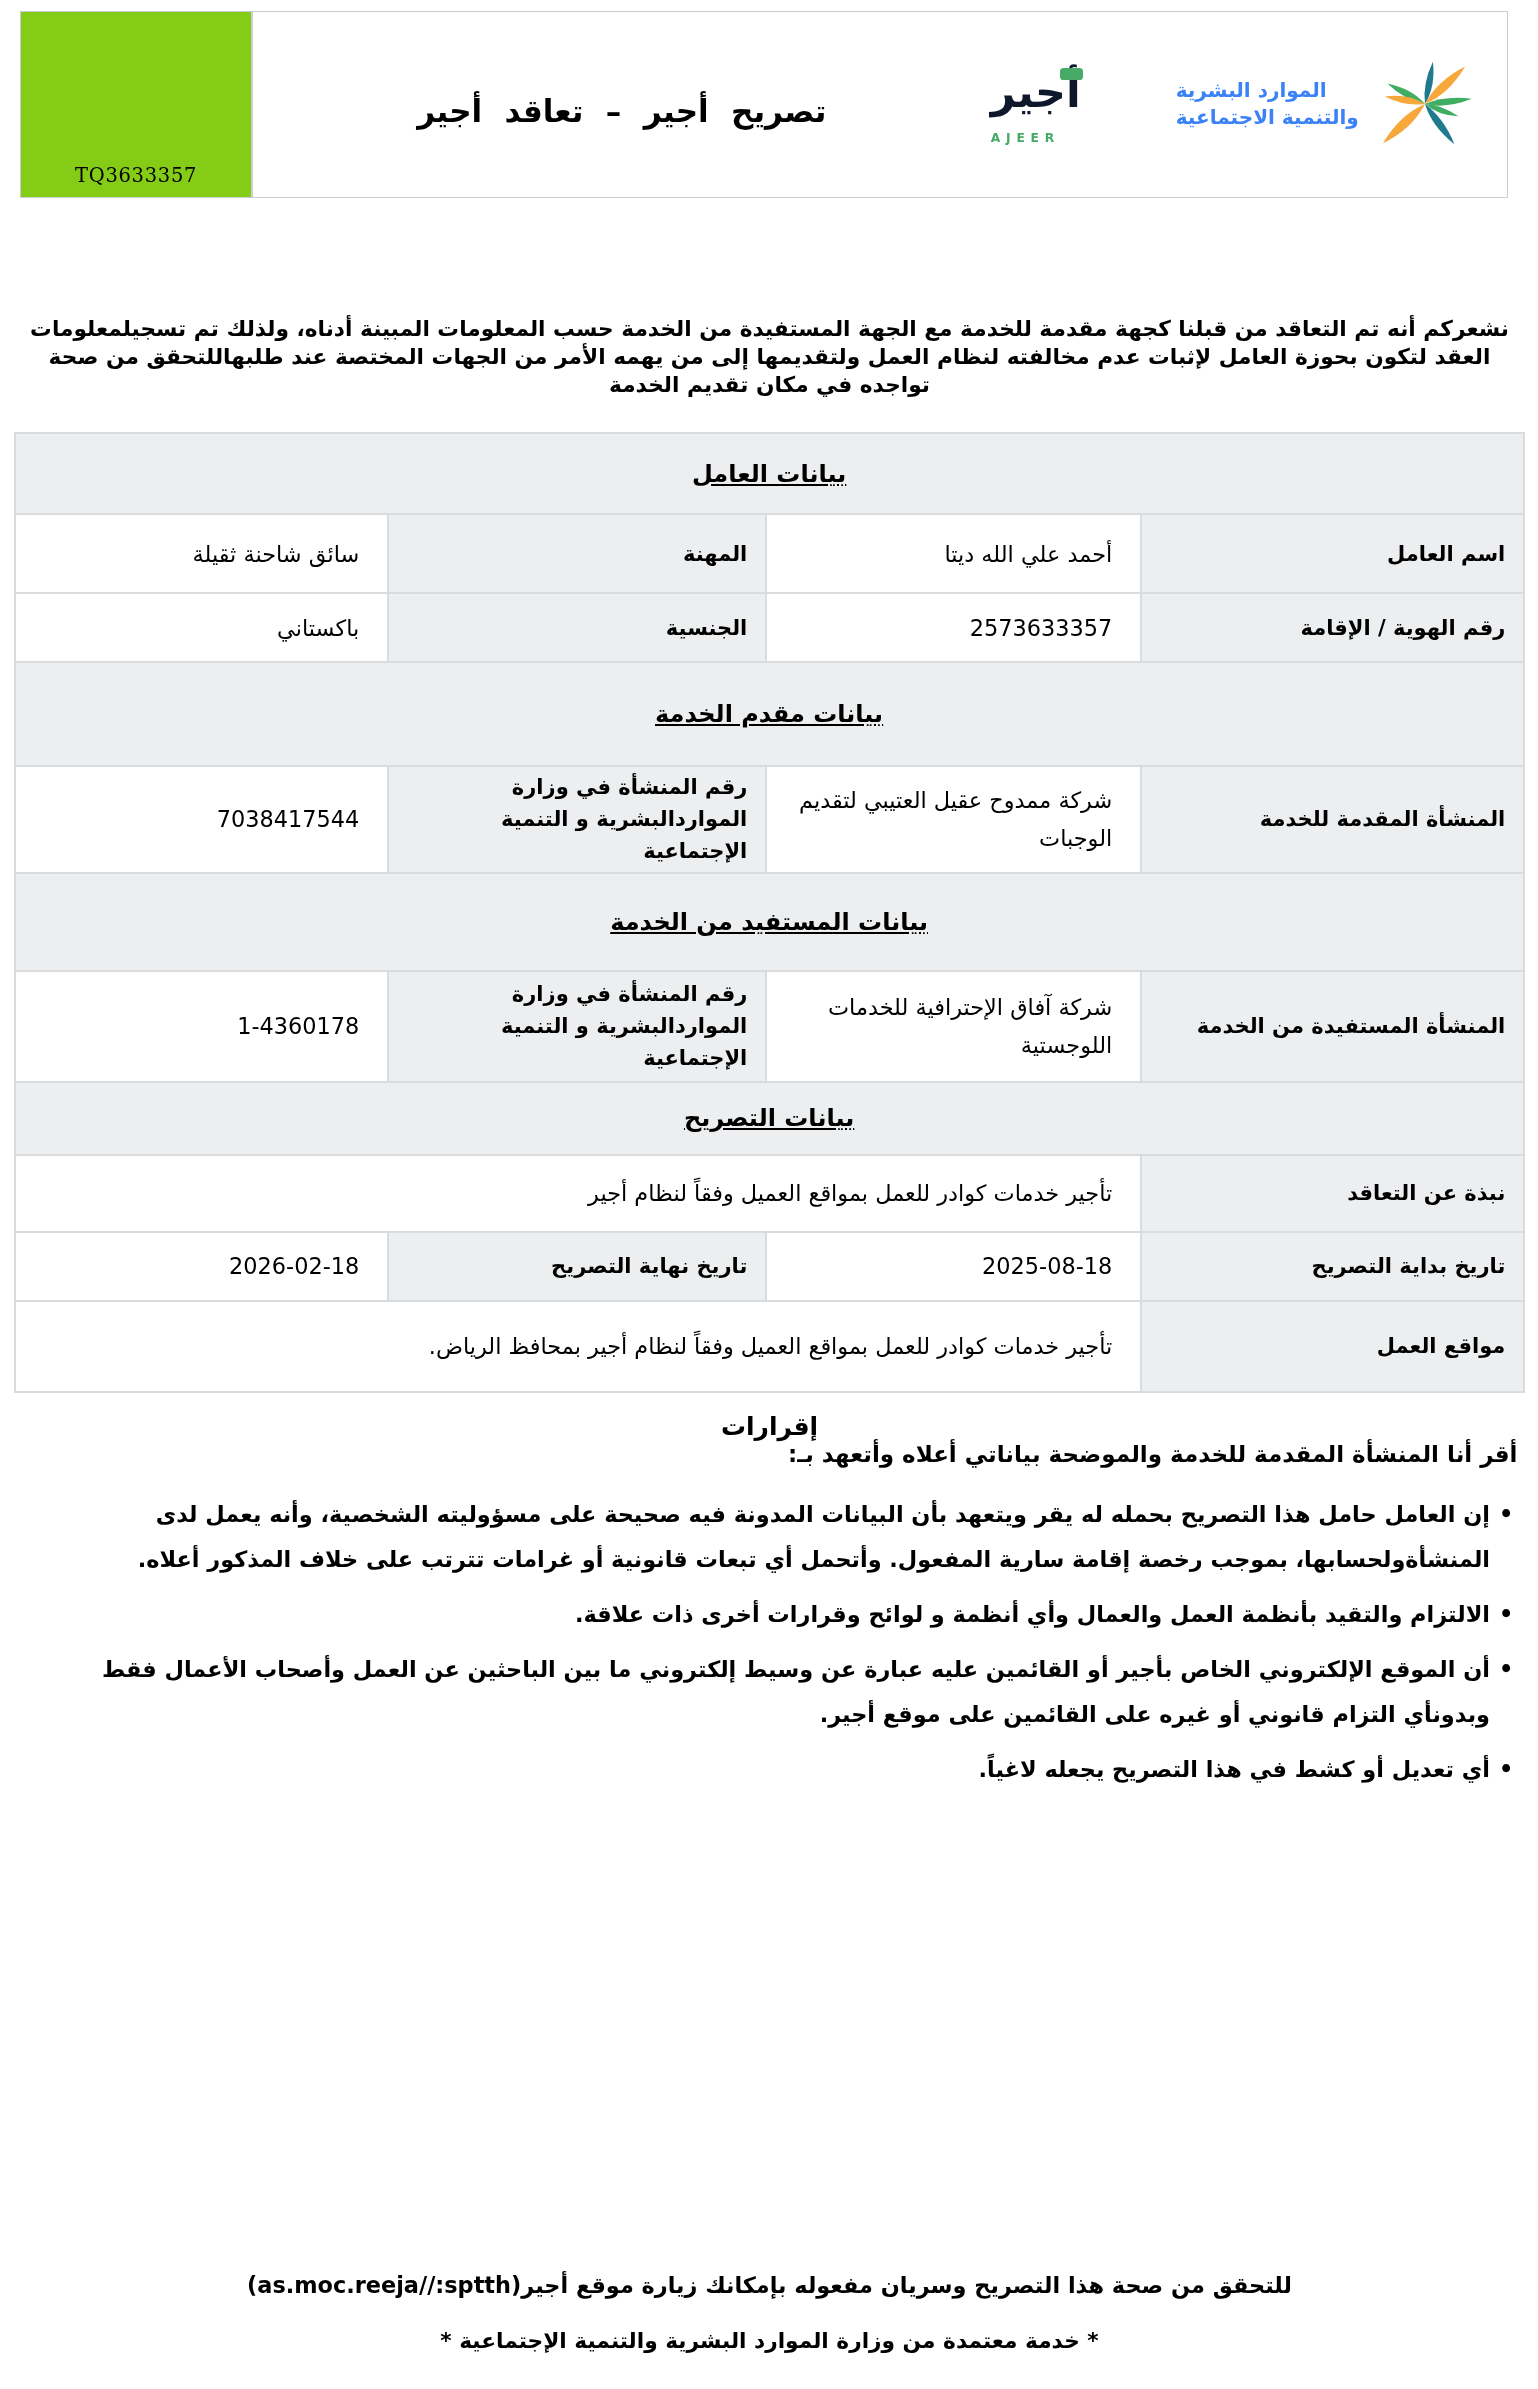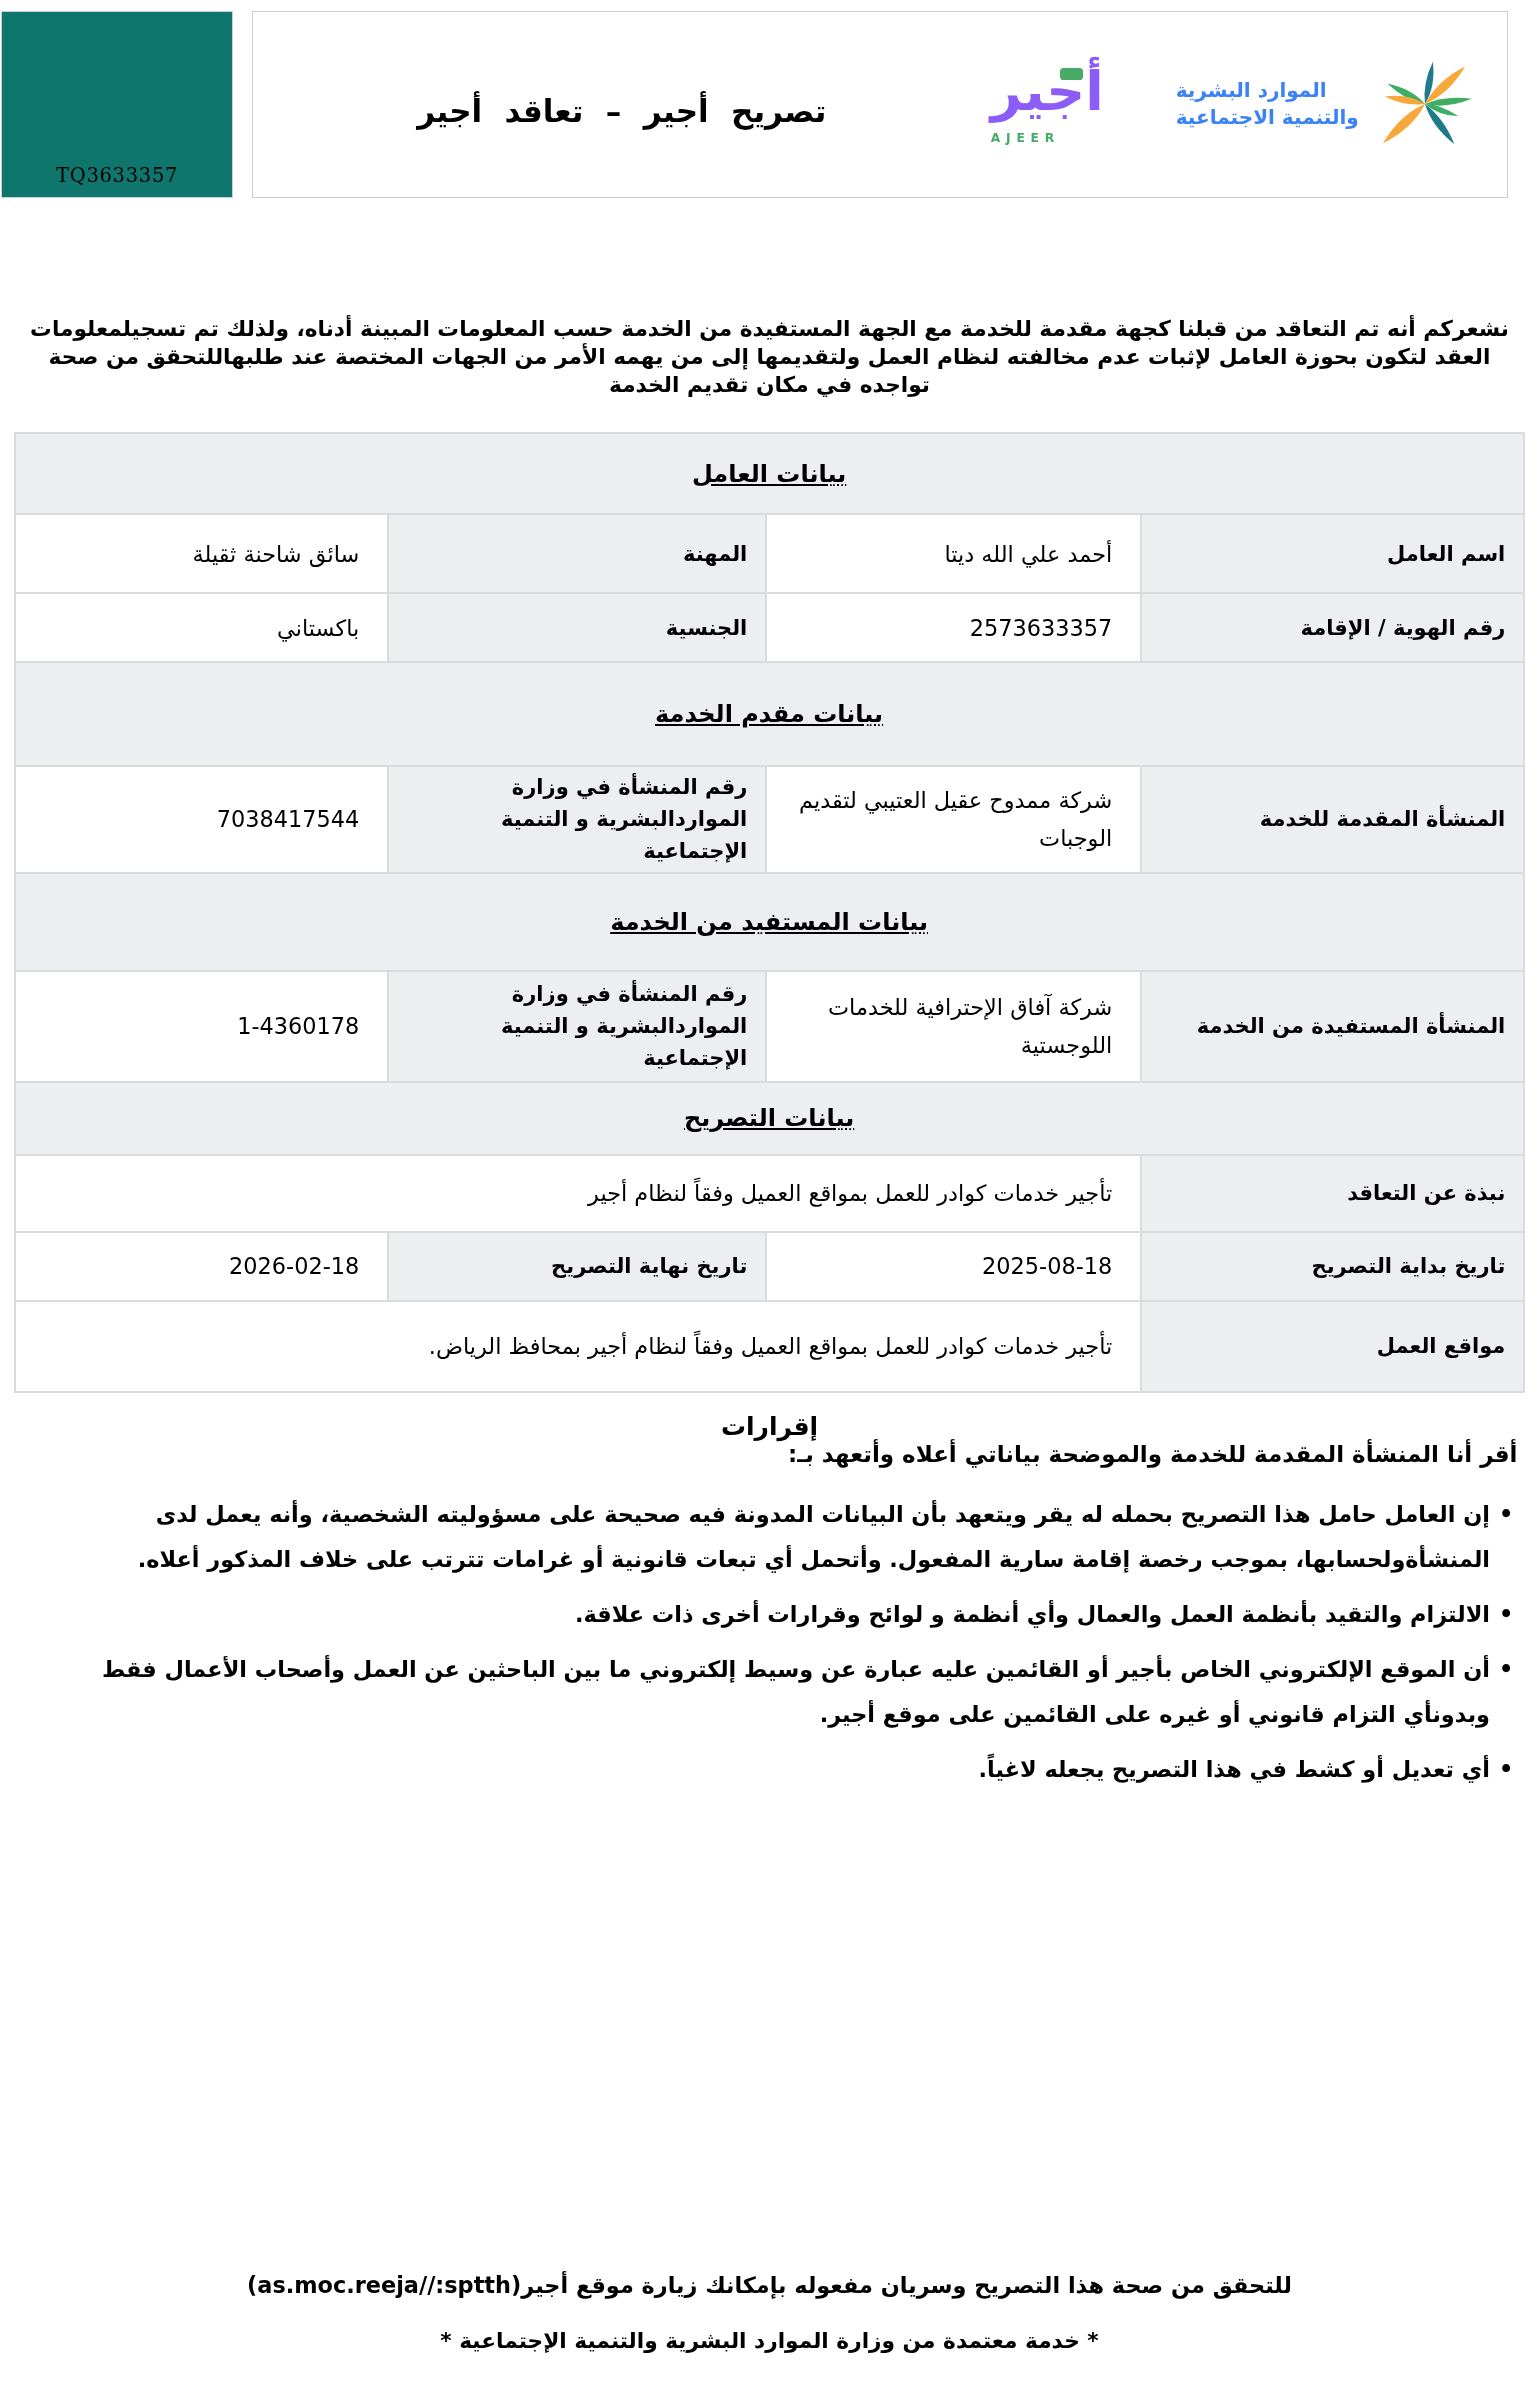--- a/index.html
+++ b/index.html
@@ -2,41 +2,41 @@
 <html lang="ar" dir="rtl" style="font-size:11.6px"><head>
 <meta charset="utf-8">
 <style>
   html,body{margin:0;padding:0;}
   body{
     width:1539px;height:2389px;position:relative;background:#ffffff;
     font-family:"DejaVu Sans", sans-serif;color:#000;direction:rtl;overflow:hidden;
   }
   
   .hdr-box-small{
-    position:absolute;left:1px;top:10.8px;width:230px;height:185px;
-    border:1.4px solid #c9ced4;background:#0f766e;
+    position:absolute;left:20px;top:10.8px;width:230px;height:185px;
+    border:1.4px solid #c9ced4;background:#84cc16;
   }
   .tq-number{
     position:absolute;left:54px;bottom:10px;direction:ltr;
     font-family:"DejaVu Serif", serif;font-size:19.5px;letter-spacing:0.7px;
   }
   .hdr-box-big{
     position:absolute;left:252px;top:10.8px;width:1254px;height:185px;
     border:1.4px solid #c9ced4;background:#fff;
     display:flex;align-items:center;direction:rtl;
   }
   .ministry-group{display:flex;align-items:center;margin-right:20px;}
   .ministry-mark{width:124px;height:110px;flex:0 0 auto;}
   .ministry-name{
     text-align:left;color:#3b82f6;font-weight:bold;font-size:20px;line-height:27px;
     margin-right:4.3px;white-space:nowrap;
   }
   .ajeer-group{position:relative;margin-right:59px;width:126px;}
   .ajeer-wordmark{
-    font-size:54px;font-weight:bold;color:#8b5cf6;line-height:58px;text-align:left;direction:ltr;
+    font-size:43px;font-weight:bold;color:#0f172a;line-height:58px;text-align:left;direction:ltr;
   }
   .ajeer-greenbar{
     position:absolute;left:69px;top:4.3px;width:23px;height:12.3px;border-radius:3.6px;background:#47aa67;
   }
   .ajeer-caption{
     direction:ltr;text-align:left;color:#47aa67;font-size:12.3px;font-weight:bold;
     letter-spacing:5.8px;margin-top:10px;
   }
   .title-wrap{flex:1;display:flex;justify-content:center;align-items:center;height:100%;}
   .doc-title{font-size:31px;font-weight:bold;word-spacing:11.6px;margin-top:13px;}

